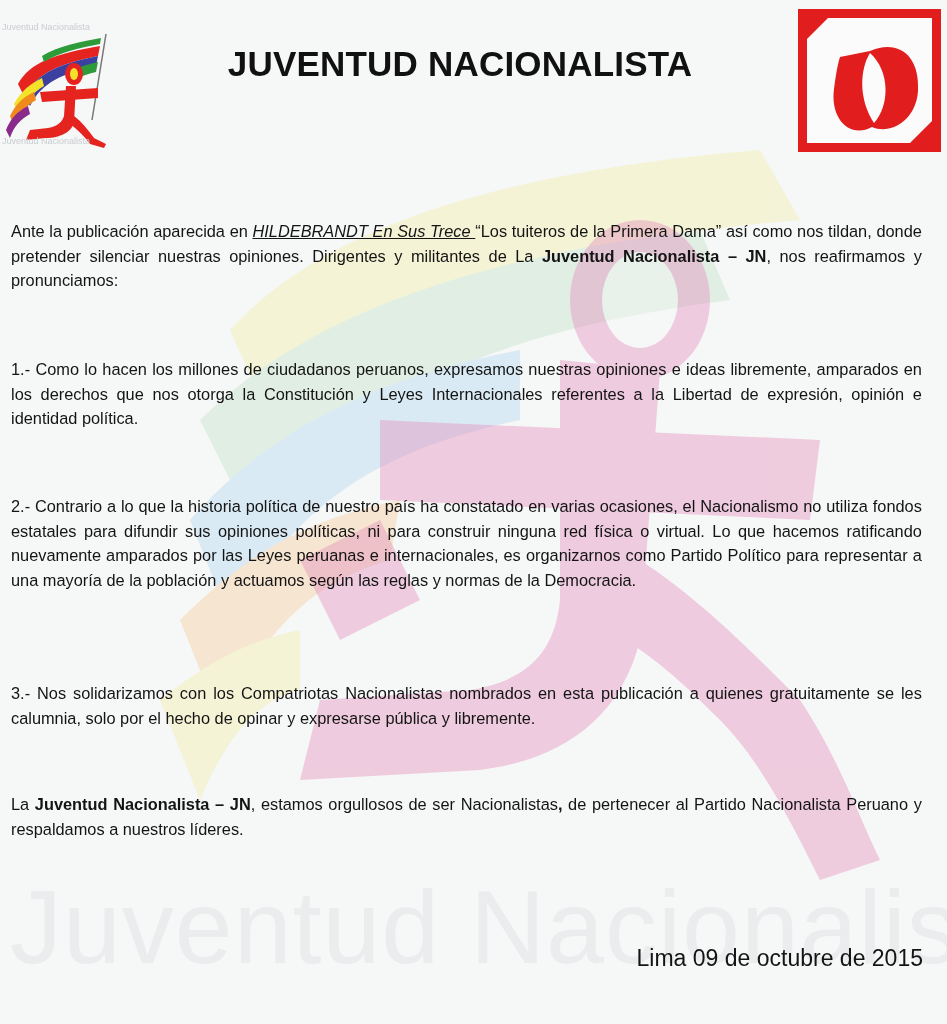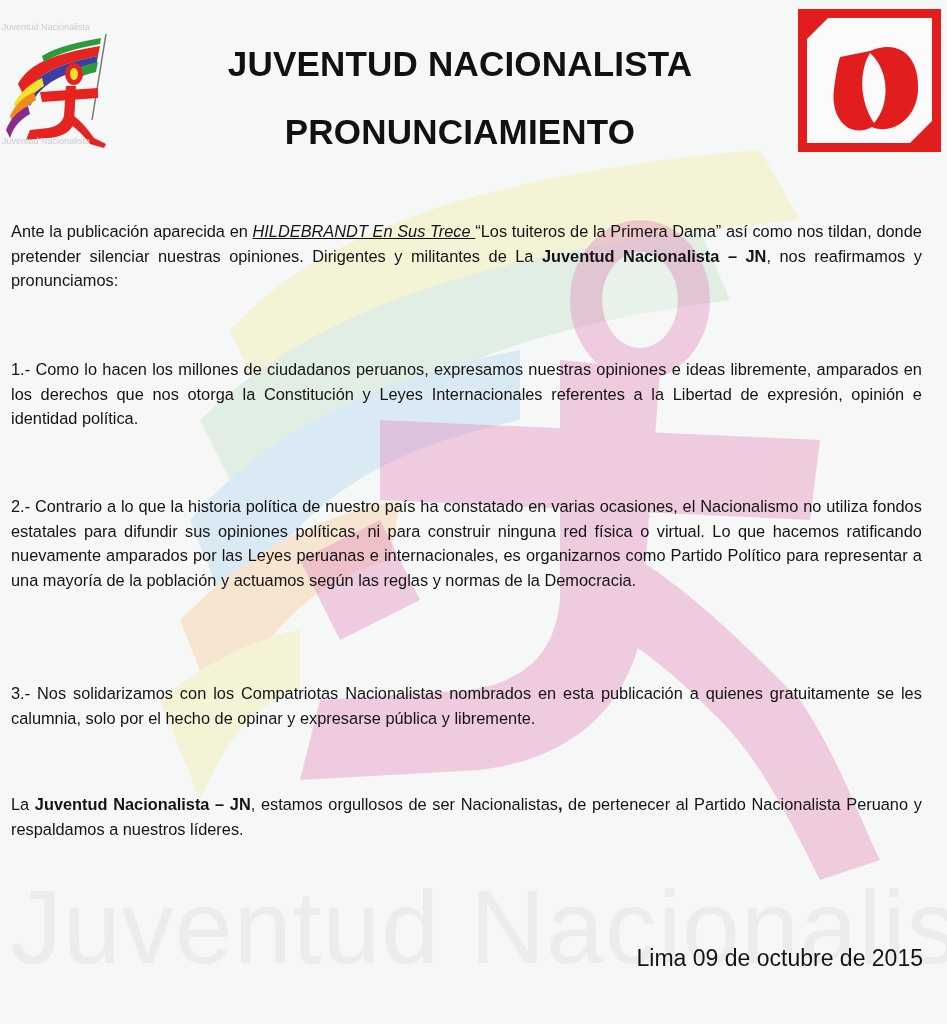--- a/index.html
+++ b/index.html
@@ -95,21 +95,20 @@
       <ellipse cx="74" cy="62" rx="9" ry="11" fill="#e52420"></ellipse>
       <ellipse cx="74" cy="62" rx="4" ry="6" fill="#f3e12a"></ellipse>
       <path d="M40 80 L 98 76 L 98 86 L 42 90 Z" fill="#e52420"></path>
       <path d="M66 74 L 76 74 L 74 110 C 72 120, 60 126, 46 126 L 26 128 L 30 118 L 48 116 C 58 114, 62 110, 64 104 Z" fill="#e52420"></path>
       <path d="M74 104 C 82 110, 88 118, 94 126 L 106 132 L 104 136 L 90 132 C 84 124, 78 118, 70 112 Z" fill="#e52420"></path>
     </svg>
     <span class="caption-bottom">Juventud Nacionalista</span>
   </div>
 
   <div class="title title-1">JUVENTUD NACIONALISTA</div>
-  <div class="title title-2">PRONUNCIAMIENTO</div>
 
   <div class="logo-right">
     <svg width="143" height="143" viewBox="0 0 143 143">
       <rect x="0" y="0" width="143" height="143" fill="#e11d1d"></rect>
       <polygon points="9,30 30,9 134,9 134,112 112,134 9,134" fill="#fbfbfb"></polygon>
       <path d="M42 48 L 72 42 C 100 30, 122 46, 120 82 C 118 112, 92 126, 74 118 C 52 130, 32 110, 36 80 C 38 64, 40 54, 42 48 Z" fill="#e11d1d"></path>
       <path d="M72 44 C 62 60, 60 90, 76 114 C 92 96, 92 62, 72 44 Z" fill="#fbfbfb"></path>
     </svg>
   </div>
 

